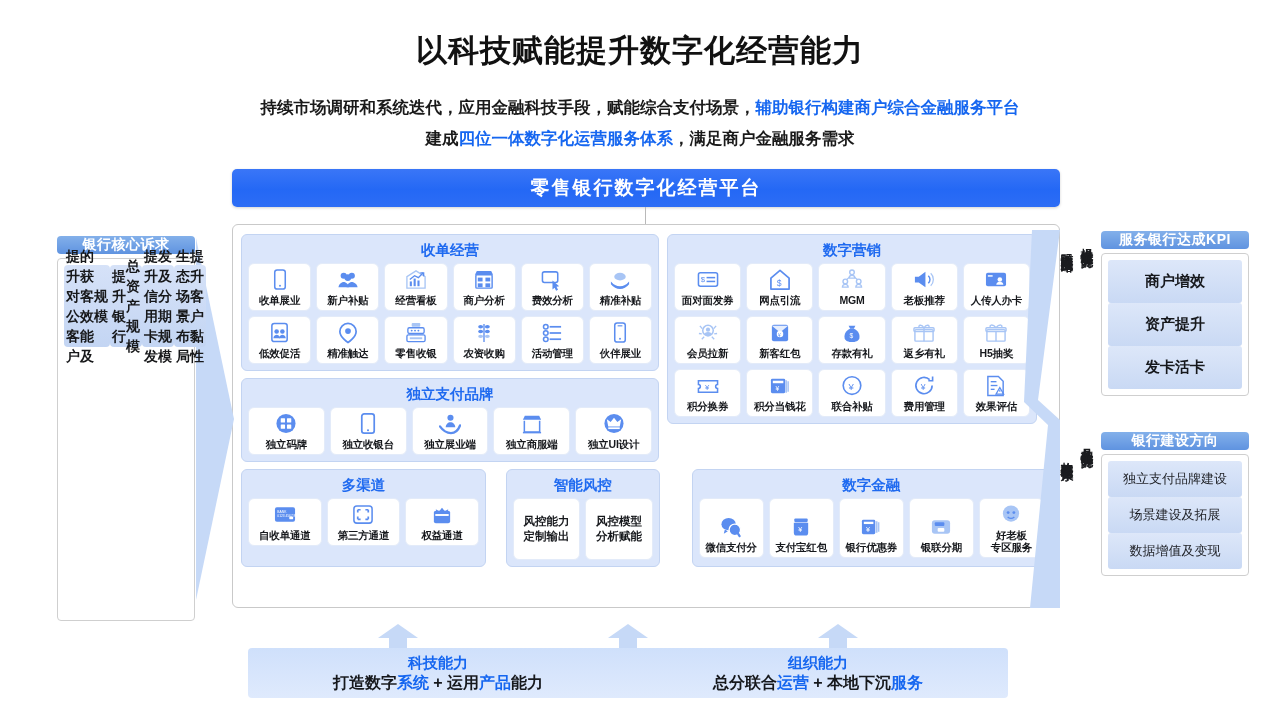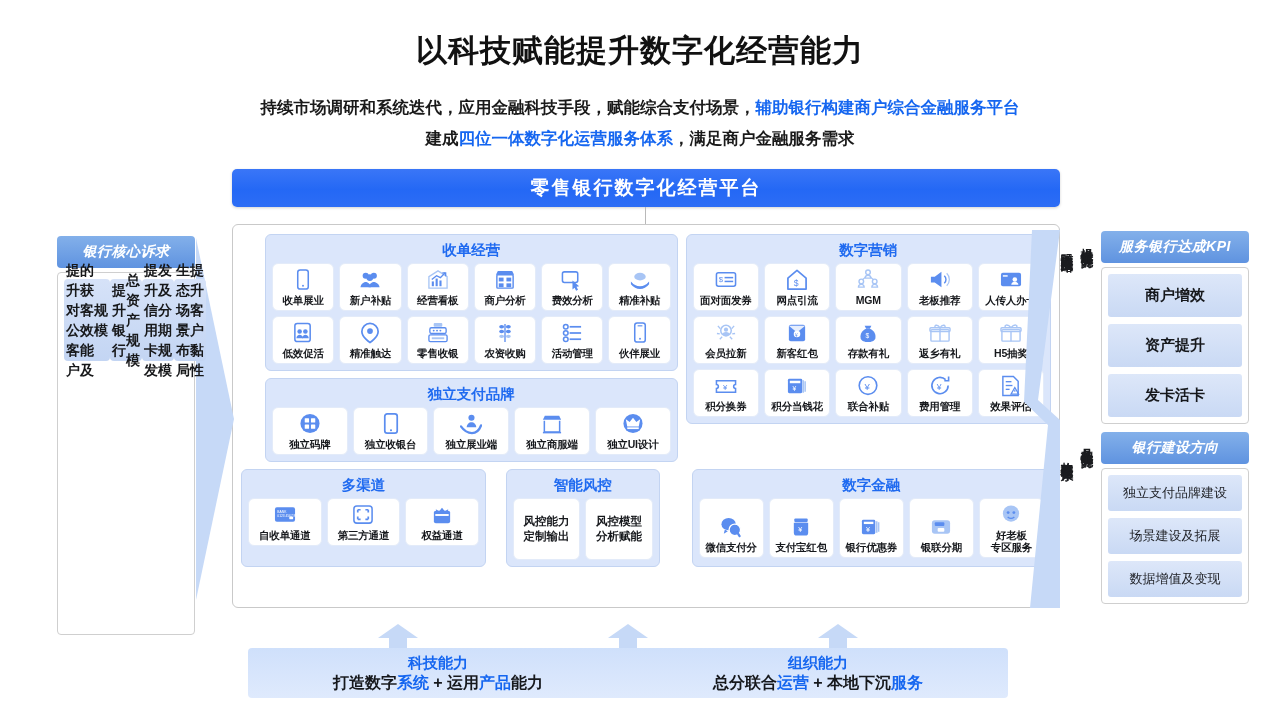--- a/index.html
+++ b/index.html
@@ -41,25 +41,24 @@
 
   
   .frame {
     position: absolute; left: 232px; top: 224px; width: 828px; height: 384px;
     border: 1px solid #c9c9c9; border-radius: 6px; background: #fff;
   }
 
   
   .left-panel { position: absolute; left: 57px; top: 236px; width: 138px; }
   .panel-head {
-    height: 32px; border-radius: 4px; color: #fff;
+    height: 18px; border-radius: 4px; color: #fff;
     font-size: 14px; font-weight: bold; letter-spacing: .5px;
     display: flex; align-items: center; justify-content: center;
     background: linear-gradient(180deg,#83b0ea 0%,#5f93e0 100%);
-    font-style: italic;
   }
   .left-box-wrap {
     margin-top: 4px; border: 1px solid #cfcfcf; border-radius: 4px;
     background: #fff; padding: 6px 6px; height: 363px;
     display: flex; flex-direction: row; justify-content: space-between;
   }
   .demand {
     background: linear-gradient(180deg,#d6e2f8 0%,#c3d5f3 100%);
     border-radius: 4px; color: #17181a; font-weight: bold; font-size: 14px;
     line-height: 20px; text-align: center;
@@ -67,21 +66,21 @@
     padding: 4px 2px; height: 82px;
   }
 
   
   .left-arrow {
     position: absolute; left: 196px; top: 238px; width: 40px; height: 362px;
   }
 
   
   .center { position: absolute; left: 241px; top: 234px; width: 810px; }
-  .cols { display: flex; gap: 8px; margin-left: 24px; }
+  .cols { display: flex; gap: 8px; }
   .col-left { width: 418px; }
   .col-right { width: 370px; }
 
   .group {
     background: #dbe6fb; border: 1px solid #c3d4f2; border-radius: 6px;
     padding: 4px 6px 6px;
   }
   .group-title {
     text-align: center; color: #1f6af0; font-weight: bold;
     font-size: 14.5px; line-height: 20px; padding: 1px 0 3px;
@@ -131,21 +130,21 @@
     font-size: 12.5px; font-weight: bold; color: #1b1c1f;
     line-height: 14px; letter-spacing: 1px;
   }
 
   
   .right-panel { position: absolute; width: 148px; }
   .rp-kpi { left: 1101px; top: 231px; }
   .rp-dir { left: 1101px; top: 432px; }
   .rp-body {
     margin-top: 4px; border: 1px solid #cfcfcf; border-radius: 4px;
-    background: #fff; padding: 6px; display: flex; flex-direction: column; gap: 7px;
+    background: #fff; padding: 6px; display: flex; flex-direction: column; 
   }
   .rp-item {
     background: linear-gradient(180deg,#dde7f9 0%,#c9d9f4 100%);
     border-radius: 3px; text-align: center;
     font-weight: bold; color: #16181c;
   }
   .kpi-item { font-size: 15px; padding: 12px 2px; }
   .dir-item { font-size: 13px; padding: 9px 2px; font-weight: normal; color:#1d1f24; }
 
   

